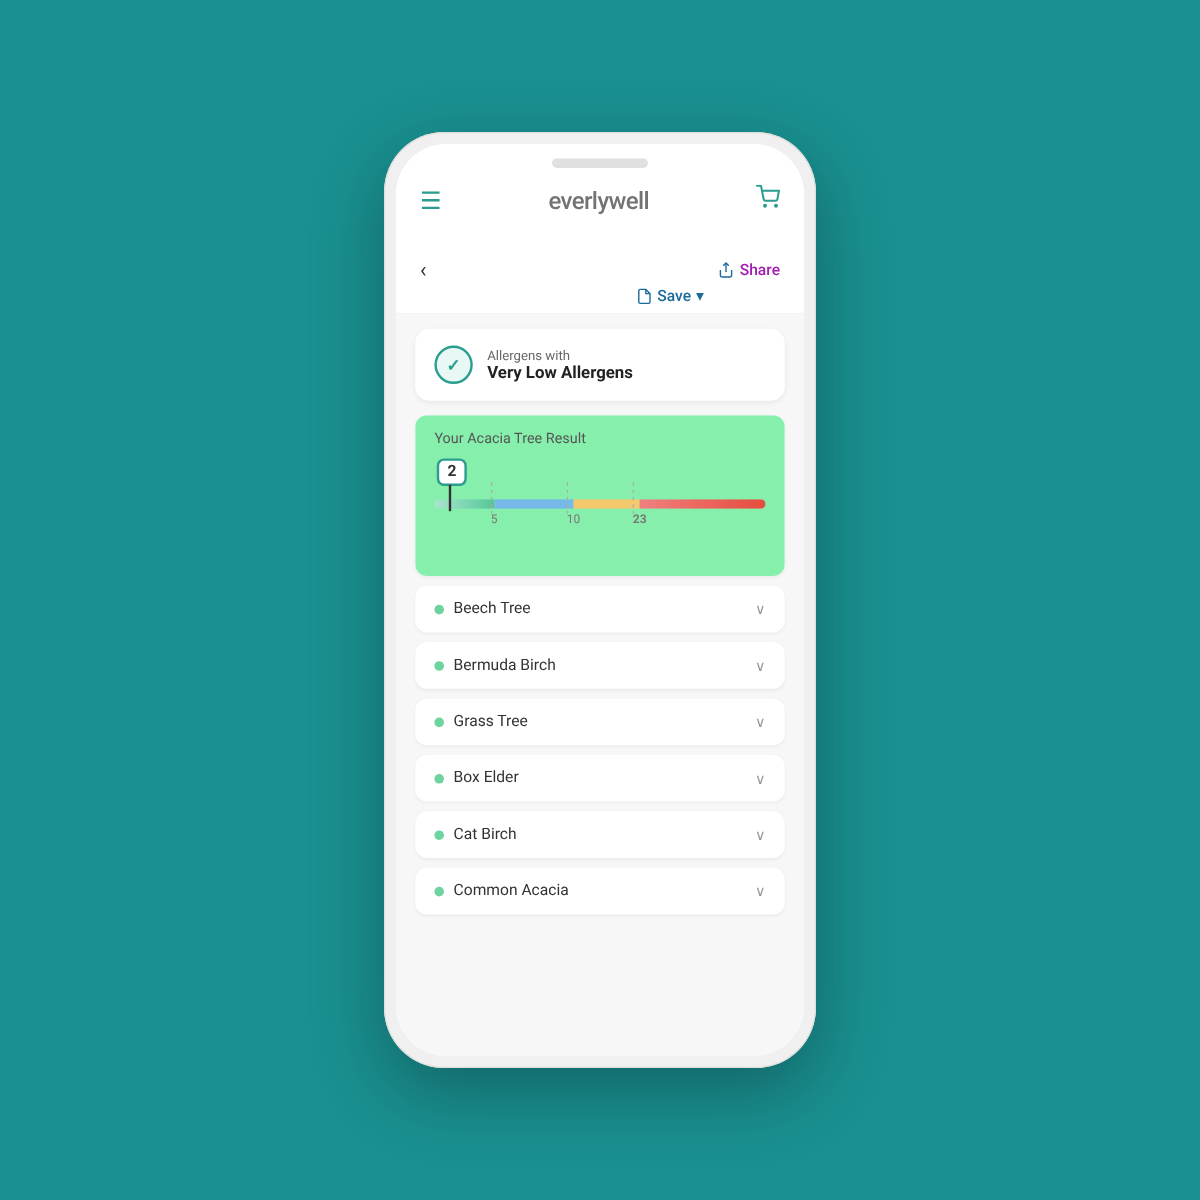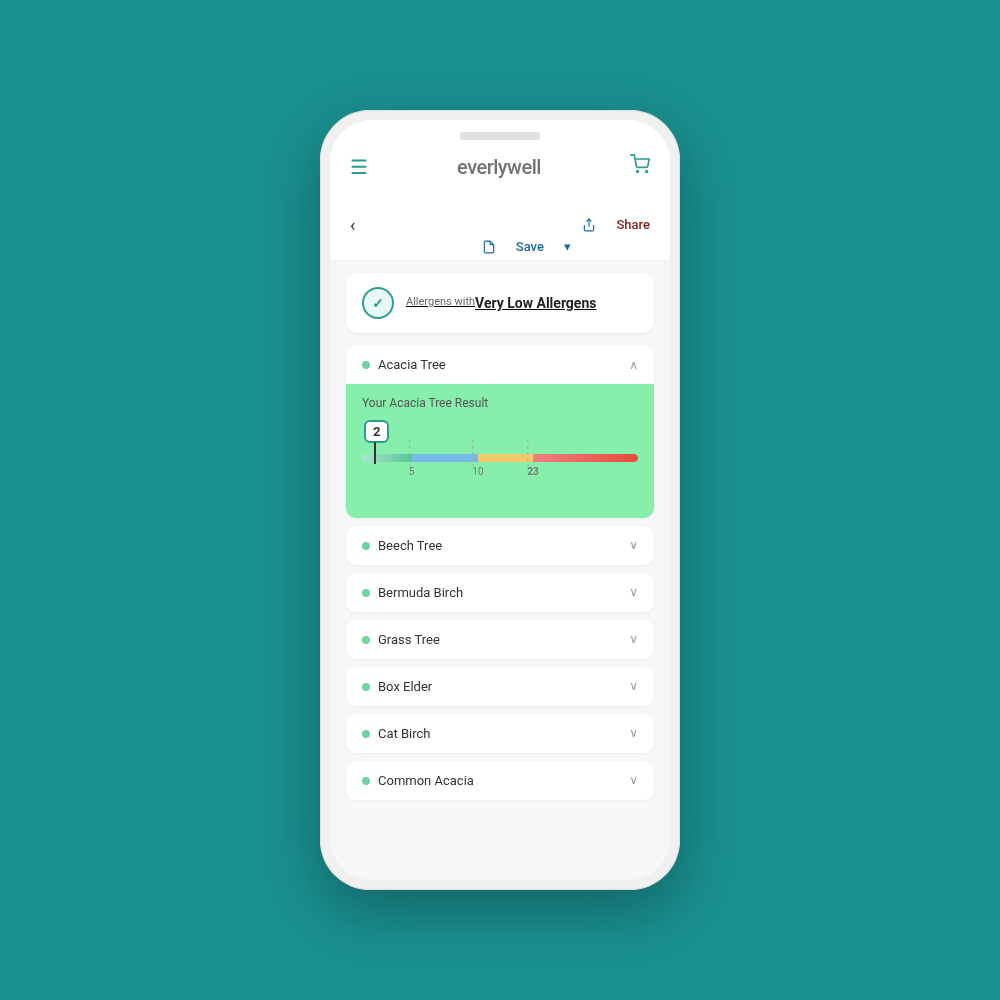--- a/index.html
+++ b/index.html
@@ -102,33 +102,33 @@
 
     .nav-actions {
       display: flex;
       gap: 12px;
       align-items: center;
     }
 
     .save-btn {
       display: flex;
       align-items: center;
-      gap: 20px;
+      gap: 4px;
       color: #1a6a9a;
       font-size: 13px;
       font-weight: 500;
       cursor: pointer;
       margin-top: 44px;
     }
 
     .share-btn {
       display: flex;
       align-items: center;
-      gap: 20px;
-      color: #7f1d1d;
+      gap: 4px;
+      color: #a21caf;
       font-size: 13px;
       font-weight: 500;
       cursor: pointer;
     }
 
     
     .scroll-content {
       flex: 1;
       overflow-y: auto;
       padding: 12px 16px;
@@ -160,43 +160,42 @@
     }
 
     .check-circle span {
       color: #2a9d8f;
       font-size: 14px;
       font-weight: bold;
     }
 
     .allergen-header-text {
       display: flex;
-      flex-direction: row;
-      text-decoration: underline;
+      flex-direction: column;
     }
 
     .allergen-header-subtitle {
       font-size: 11px;
       color: #666;
     }
 
     .allergen-header-title {
       font-size: 14px;
       font-weight: 700;
       color: #222;
     }
 
     
     .allergen-item {
       background: #ffffff;
       border-radius: 10px;
       padding: 12px 16px;
       margin-bottom: 8px;
       display: flex;
-      align-items: flex-start;
+      align-items: flex-end;
       justify-content: space-between;
       box-shadow: 0 1px 3px rgba(0,0,0,0.05);
       cursor: pointer;
     }
 
     .allergen-item-left {
       display: flex;
       align-items: center;
       gap: 8px;
     }
@@ -399,27 +398,20 @@
           <div class="check-circle">
             <span>✓</span>
           </div>
           <div class="allergen-header-text">
             <span class="allergen-header-subtitle">Allergens with</span>
             <span class="allergen-header-title">Very Low Allergens</span>
           </div>
         </div>
 
         <div class="allergen-expanded">
-          <div class="allergen-expanded-header">
-            <div class="allergen-item-left">
-              <div class="dot"></div>
-              <span class="allergen-name">Acacia Tree</span>
-            </div>
-            <span class="chevron">∧</span>
-          </div>
           <div class="allergen-expanded-body">
             <div class="result-label">Your Acacia Tree Result</div>
             <div class="score-container">
               <div class="score-badge">2</div>
               <div class="score-marker"></div>
               <div class="score-bar-track">
                 <div class="bar-green"></div>
                 <div class="bar-blue"></div>
                 <div class="bar-yellow"></div>
                 <div class="bar-red"></div>

